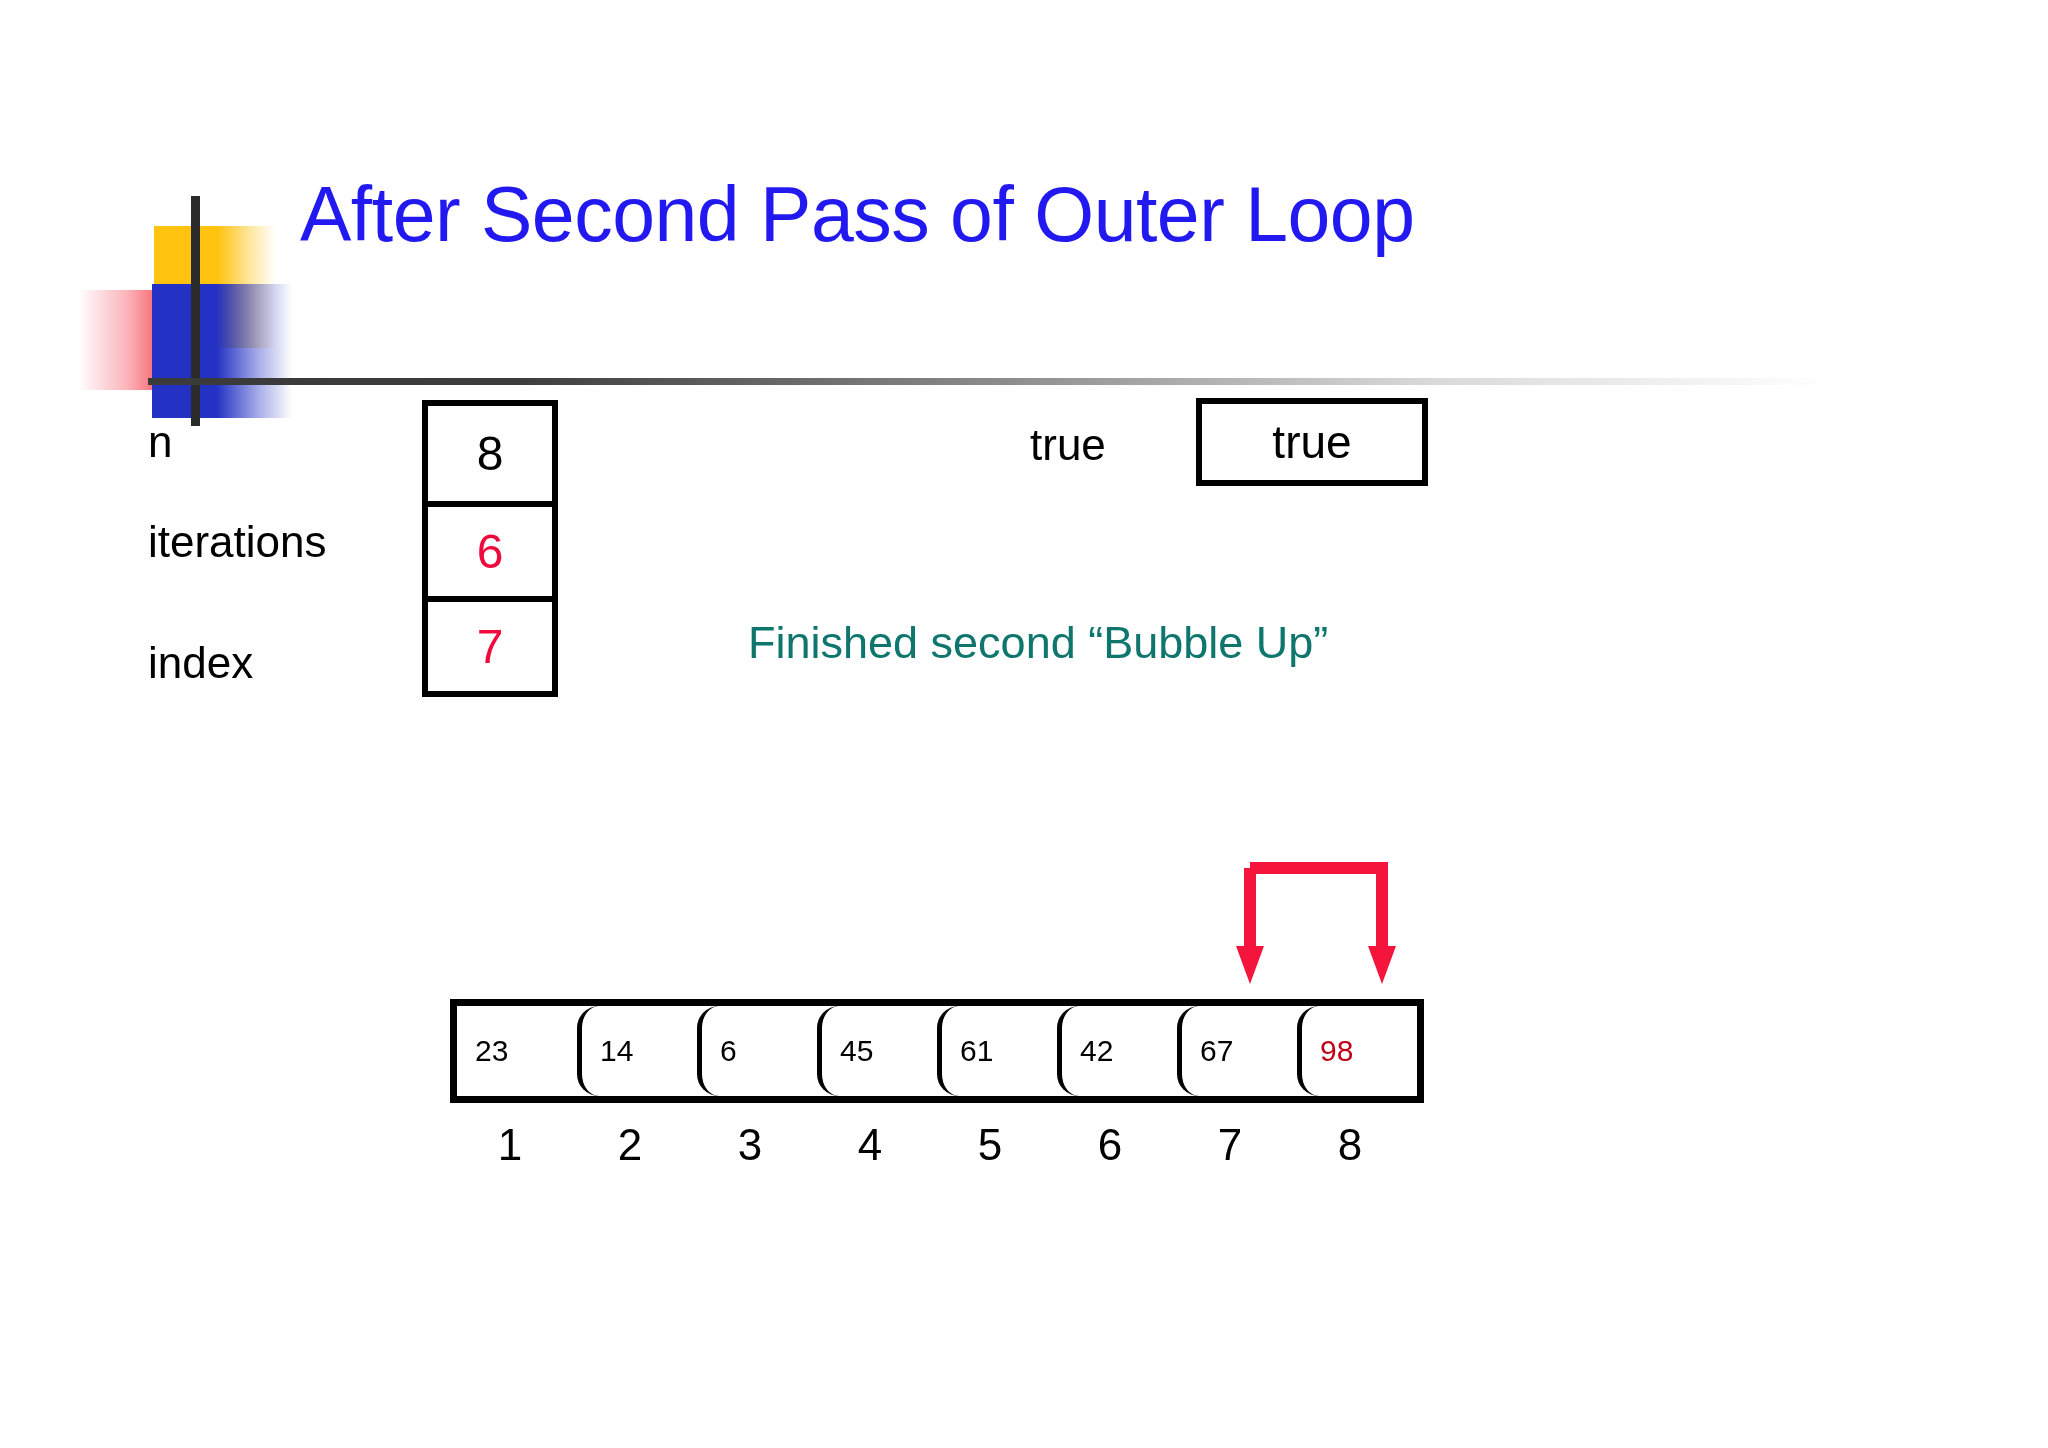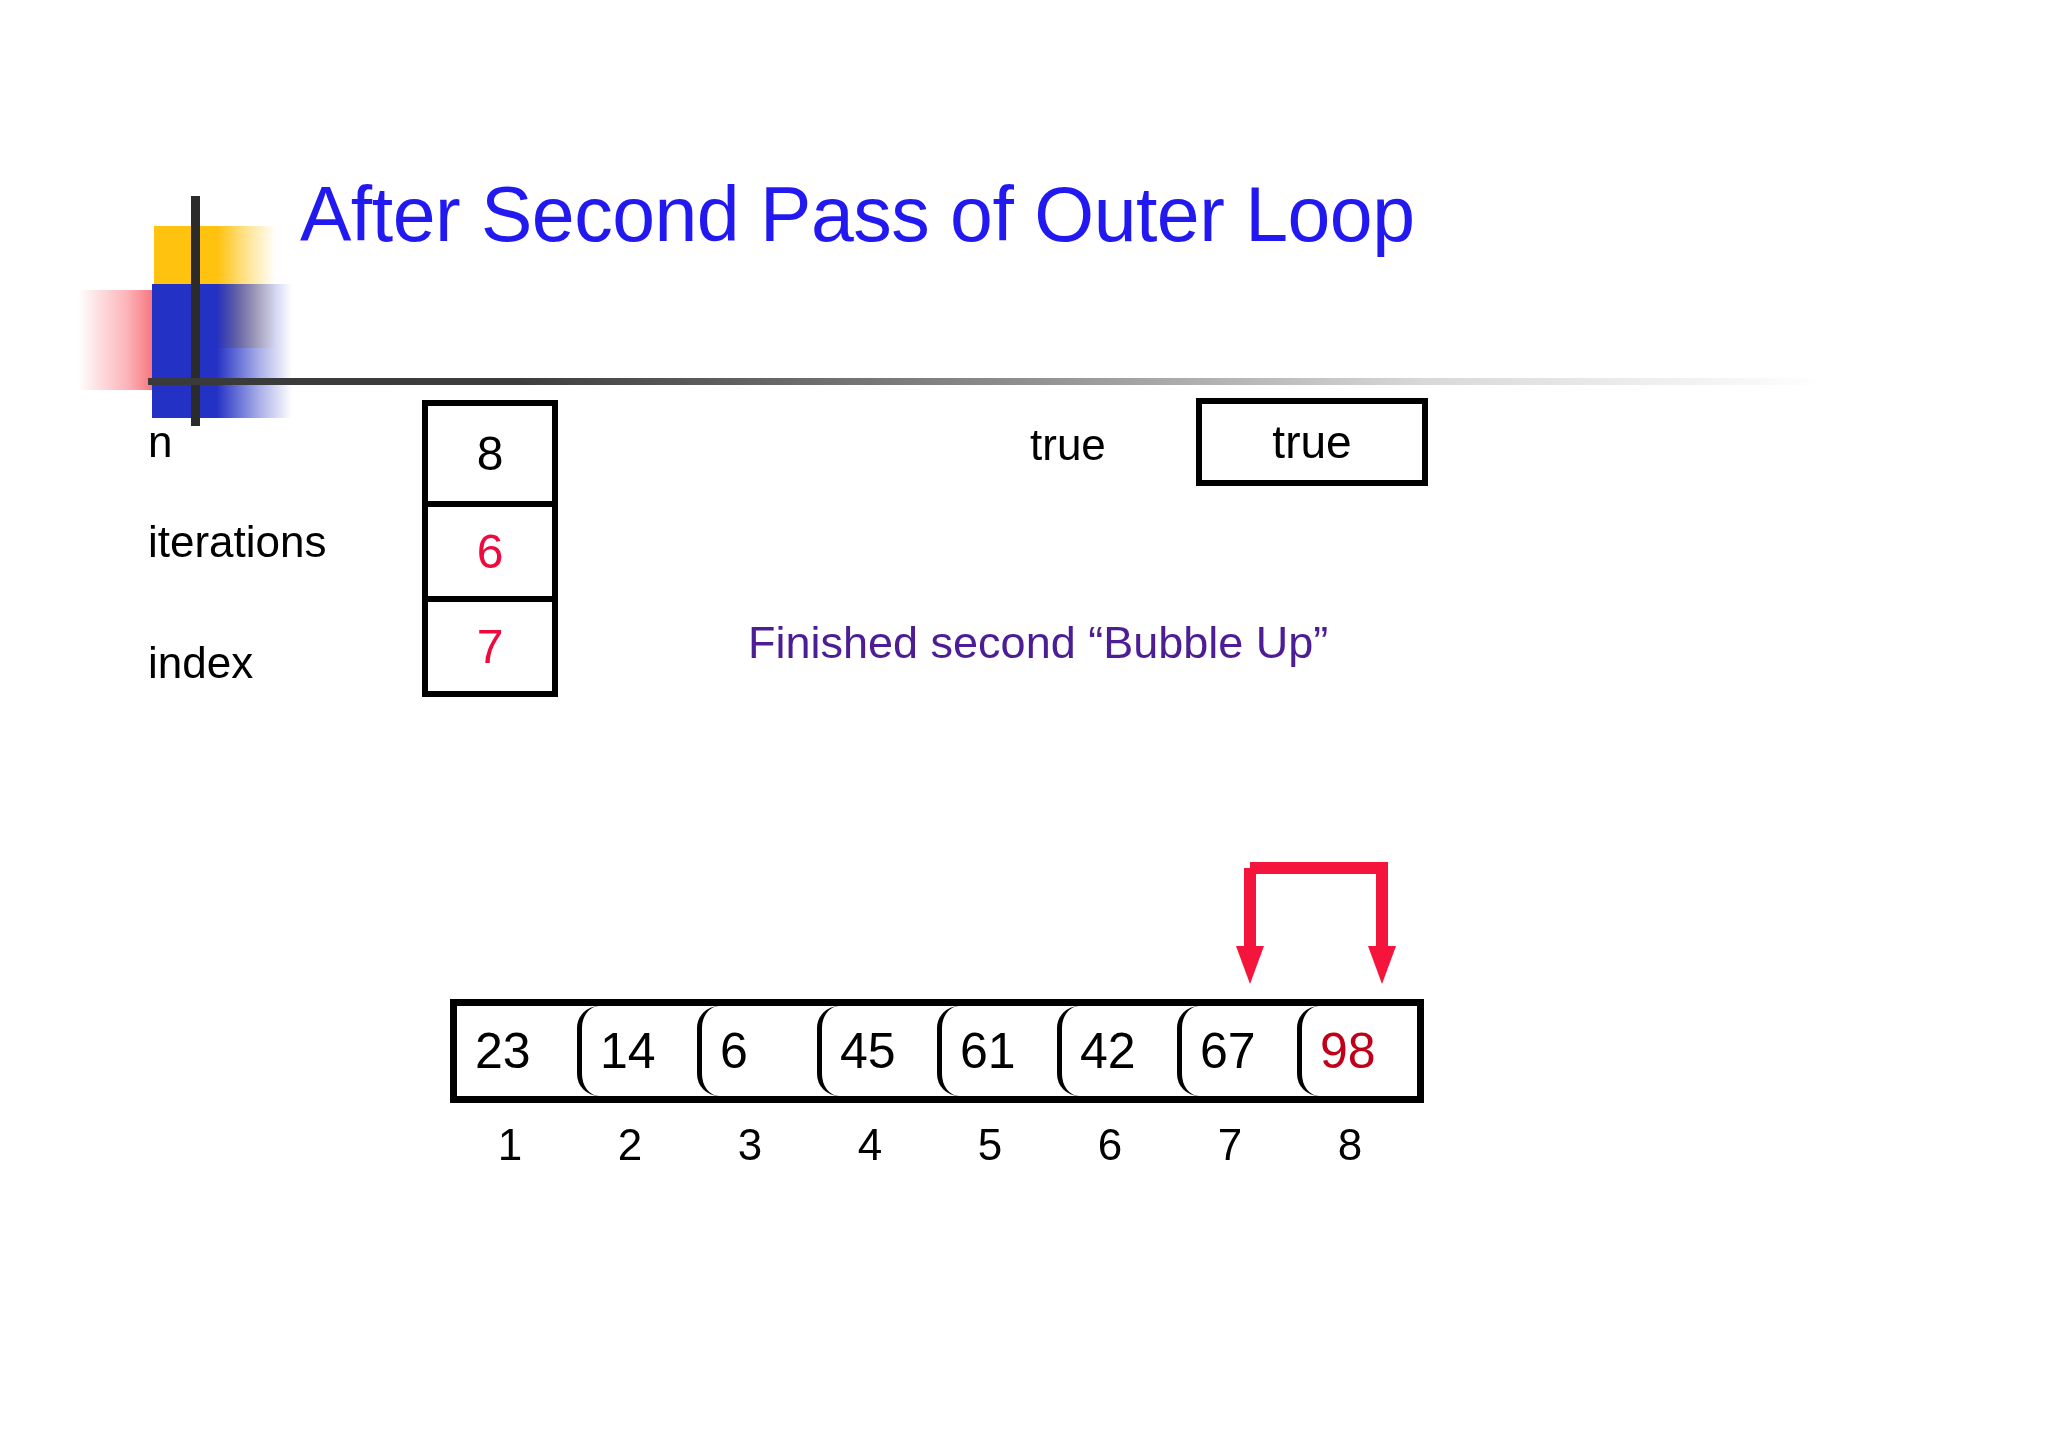--- a/index.html
+++ b/index.html
@@ -130,42 +130,42 @@
     background: #ffffff;
     text-align: center;
   }
 
   
   .note {
     position: absolute;
     left: 748px;
     top: 617px;
     font-size: 45px;
-    color: #4c1d95;
+    color: #0f766e;
     white-space: nowrap;
   }
 
   
   .array {
     position: absolute;
     left: 450px;
     top: 999px;
     height: 104px;
     border: 7px solid #000000;
     box-sizing: border-box;
     display: flex;
     background: #ffffff;
   }
   .acell {
     width: 120px;
     box-sizing: border-box;
     display: flex;
     align-items: center;
     padding-left: 18px;
-    font-size: 50px;
+    font-size: 30px;
     color: #000000;
     background: #ffffff;
   }
   .acell + .acell {
     border-left: 5px solid #000000;
     border-radius: 22px;
   }
   .acell.red { color: #C00018; }
 
   

